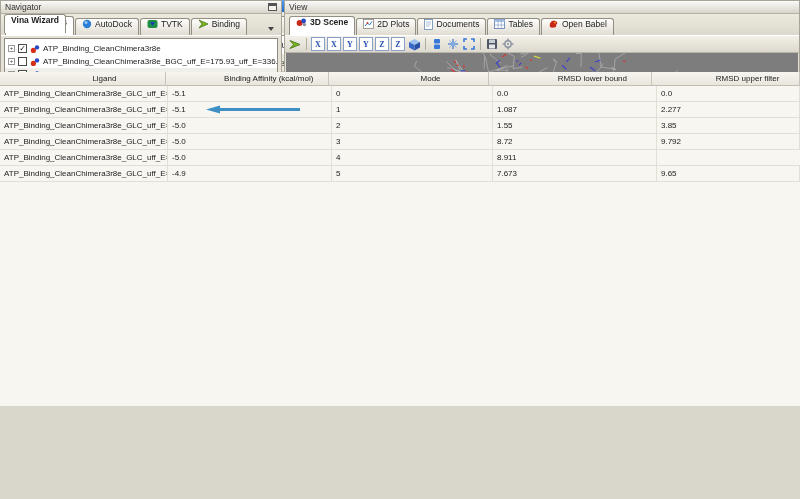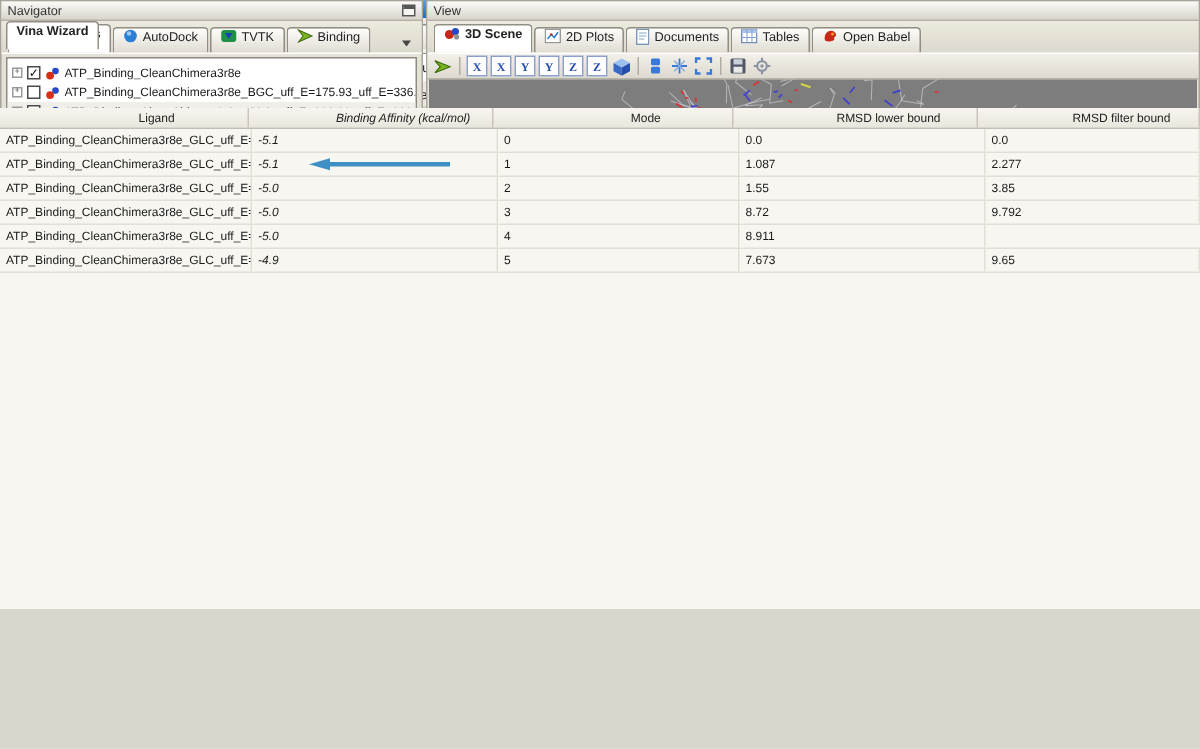--- a/index.html
+++ b/index.html
@@ -85,21 +85,21 @@
 
   
   .rtable { position:absolute; left:0; right:0; top:72px; bottom:0; background:#f7f6f1; }
   .hrow { display:flex; height:14px; background:linear-gradient(#f7f5ef,#e9e6dc);
     border-bottom:1px solid #c2beb4; font-size:8px; color:#222; }
   .hcell { display:flex; align-items:center; justify-content:center; border-right:1px solid #c9c5bb;
     overflow:hidden; white-space:nowrap;margin-left:44px; }
   .drow { display:flex; height:16px; border-bottom:1px solid #e2dfd6; font-size:8px; background:#f7f6f1; }
   .dcell { display:flex; align-items:center; padding-left:4px; border-right:1px solid #e2dfd6;
     overflow:hidden; white-space:nowrap; position:relative; }
-  .c0 { width:168px; } .c1 { width:164px;font-style:italic; } .c2 { width:161px; } .c3 { width:164px; } .c4 { width:143px; }
+  .c0 { width:168px; } .c1 { width:164px; } .c2 { width:161px; } .c3 { width:164px; } .c4 { width:143px; }
   .rowarrow { position:absolute; left:38px; top:3px; }
 </style>
 </head>
 <body>
 
 <div id="app">
 
   <div id="navigator" class="panel">
     <div class="ptitle">
       <span>Navigator</span>
@@ -1599,21 +1599,21 @@
               <path d="M8.5,5 L12.5,9 M12.5,5 L8.5,9" stroke="#d02818" stroke-width="1.6"></path>
             </svg></span>
       </span>
     </div>
     <div class="rtable">
       <div class="hrow">
         <div class="hcell c0">Ligand</div>
         <div class="hcell c1">Binding Affinity (kcal/mol)</div>
         <div class="hcell c2">Mode</div>
         <div class="hcell c3">RMSD lower bound</div>
-        <div class="hcell c4">RMSD filter bound</div>
+        <div class="hcell c4">RMSD upper filter</div>
       </div>
       <div class="drow">
         <div class="dcell c0">ATP_Binding_CleanChimera3r8e_GLC_uff_E=3</div>
         <div class="dcell c1">-5.1</div>
         <div class="dcell c2">0</div>
         <div class="dcell c3">0.0</div>
         <div class="dcell c4">0.0</div>
       </div>
       <div class="drow">
         <div class="dcell c0">ATP_Binding_CleanChimera3r8e_GLC_uff_E=3</div>

